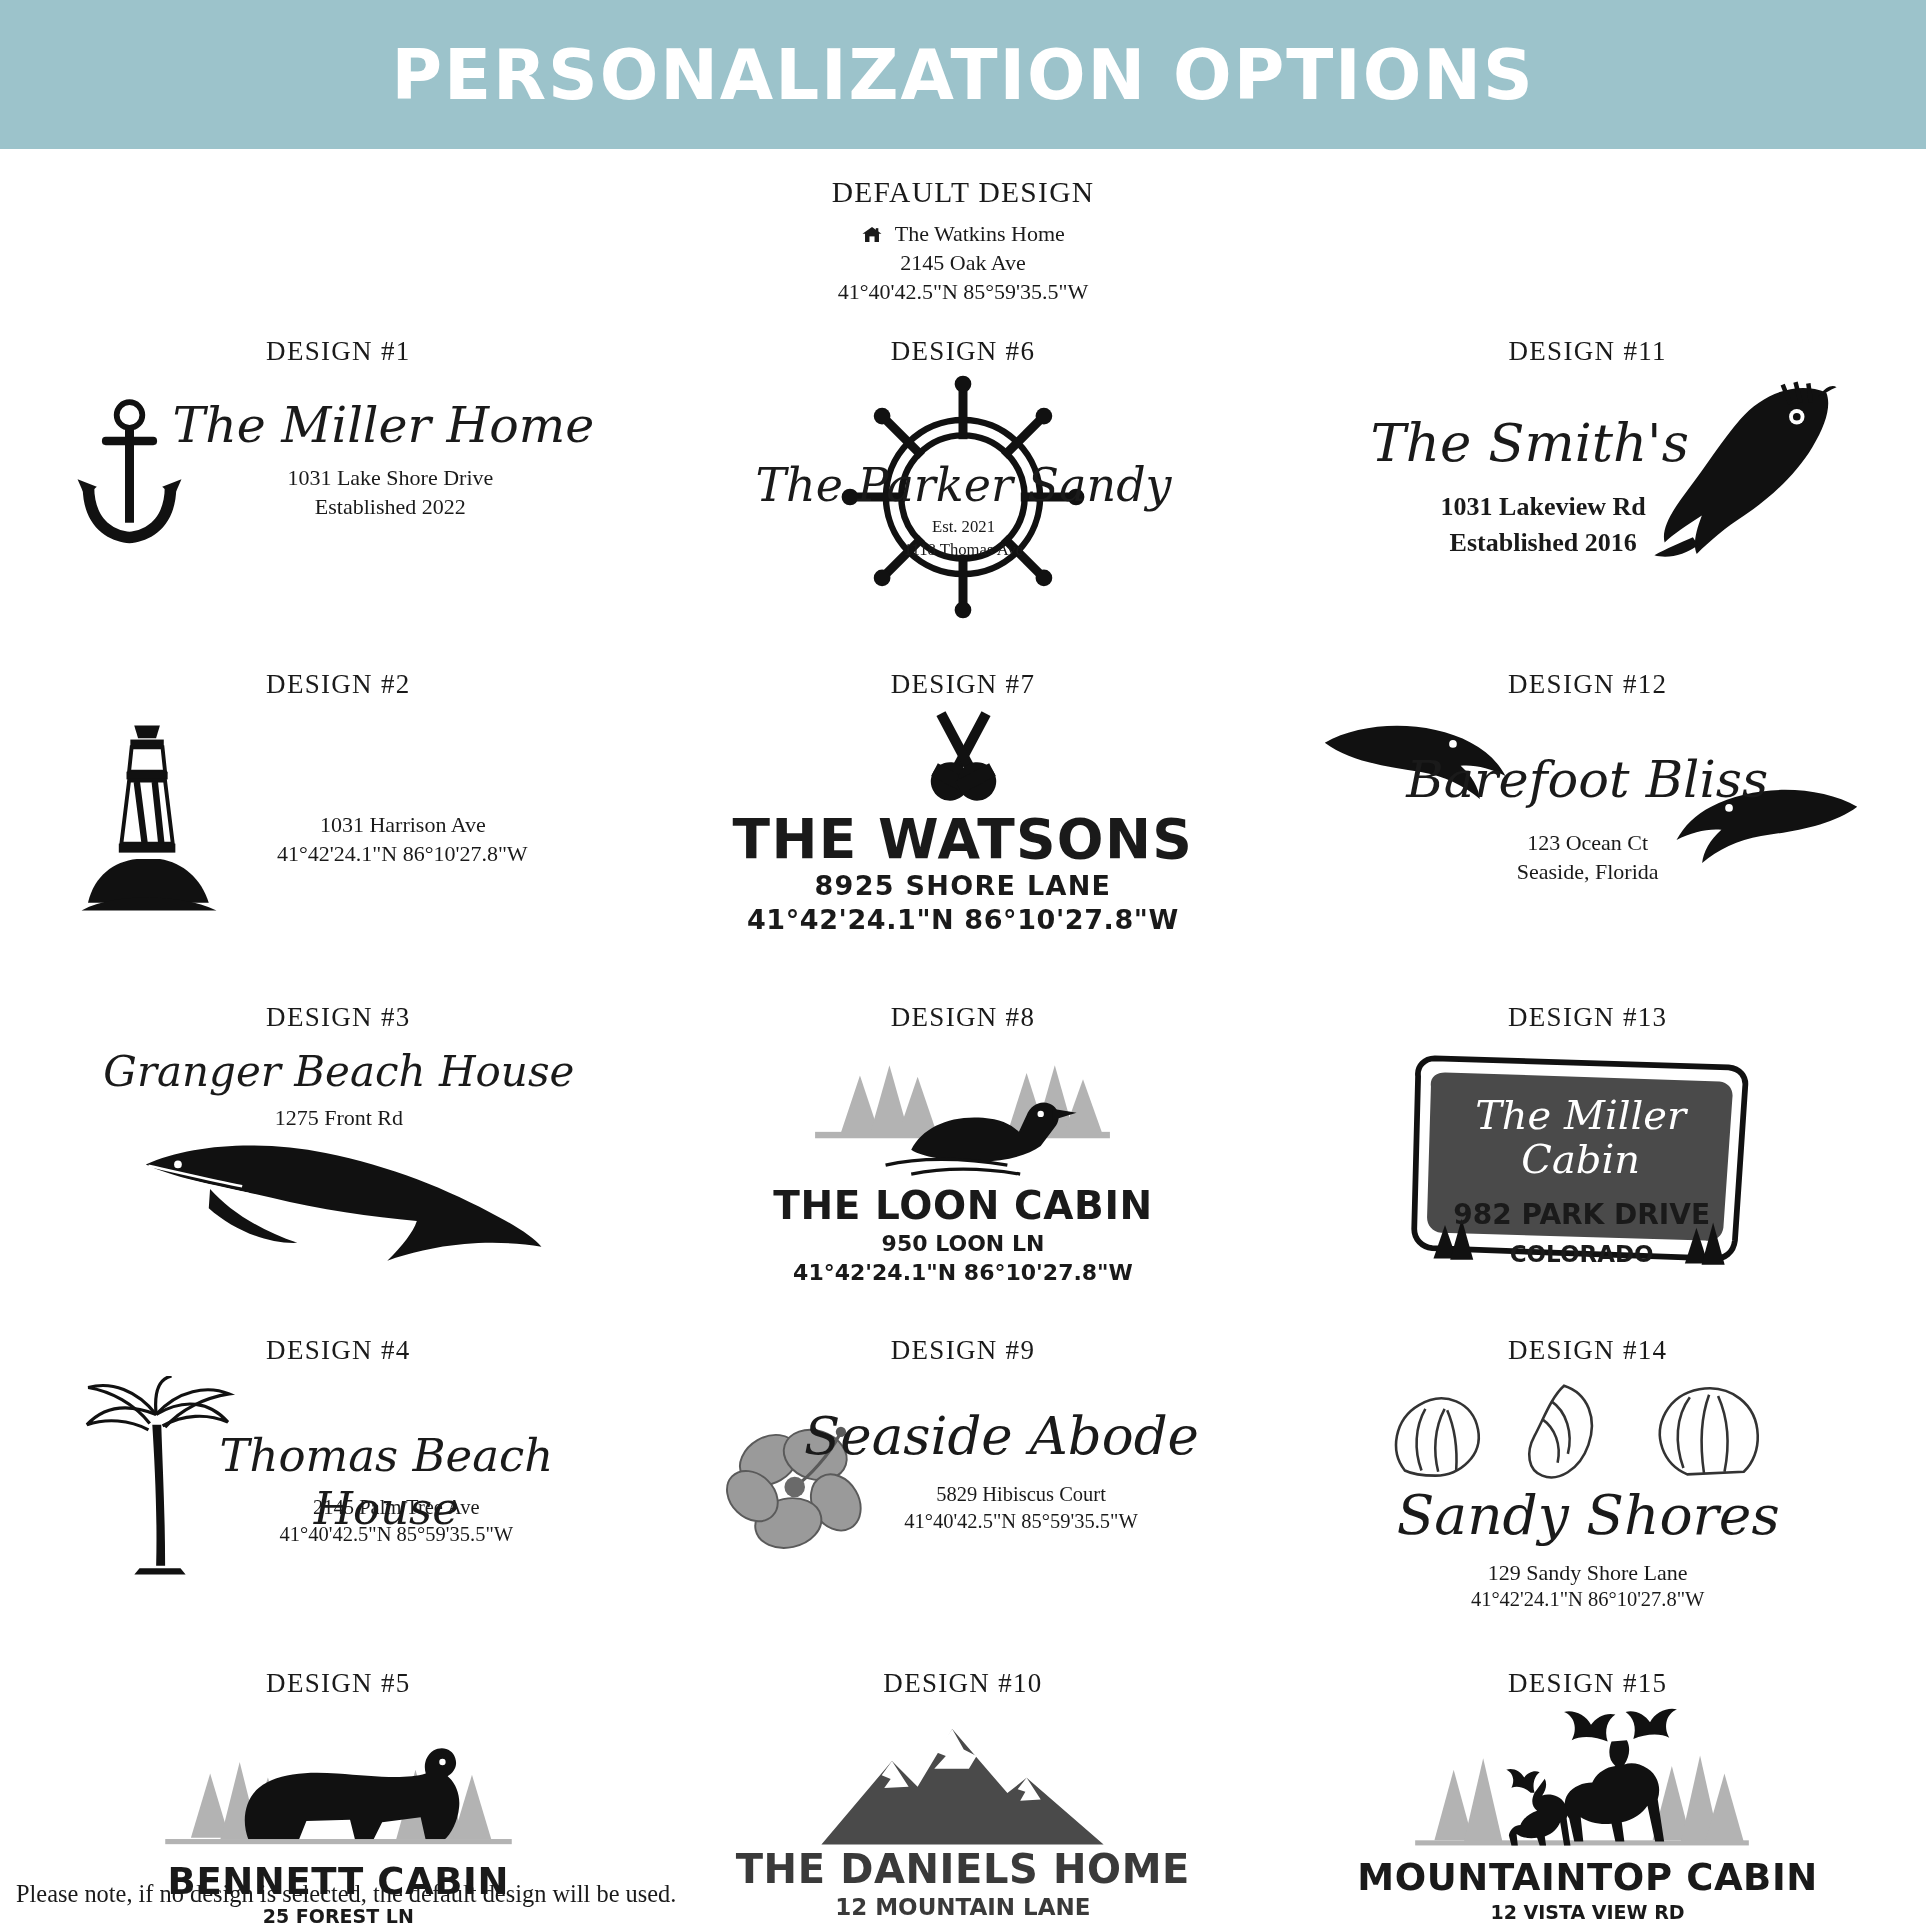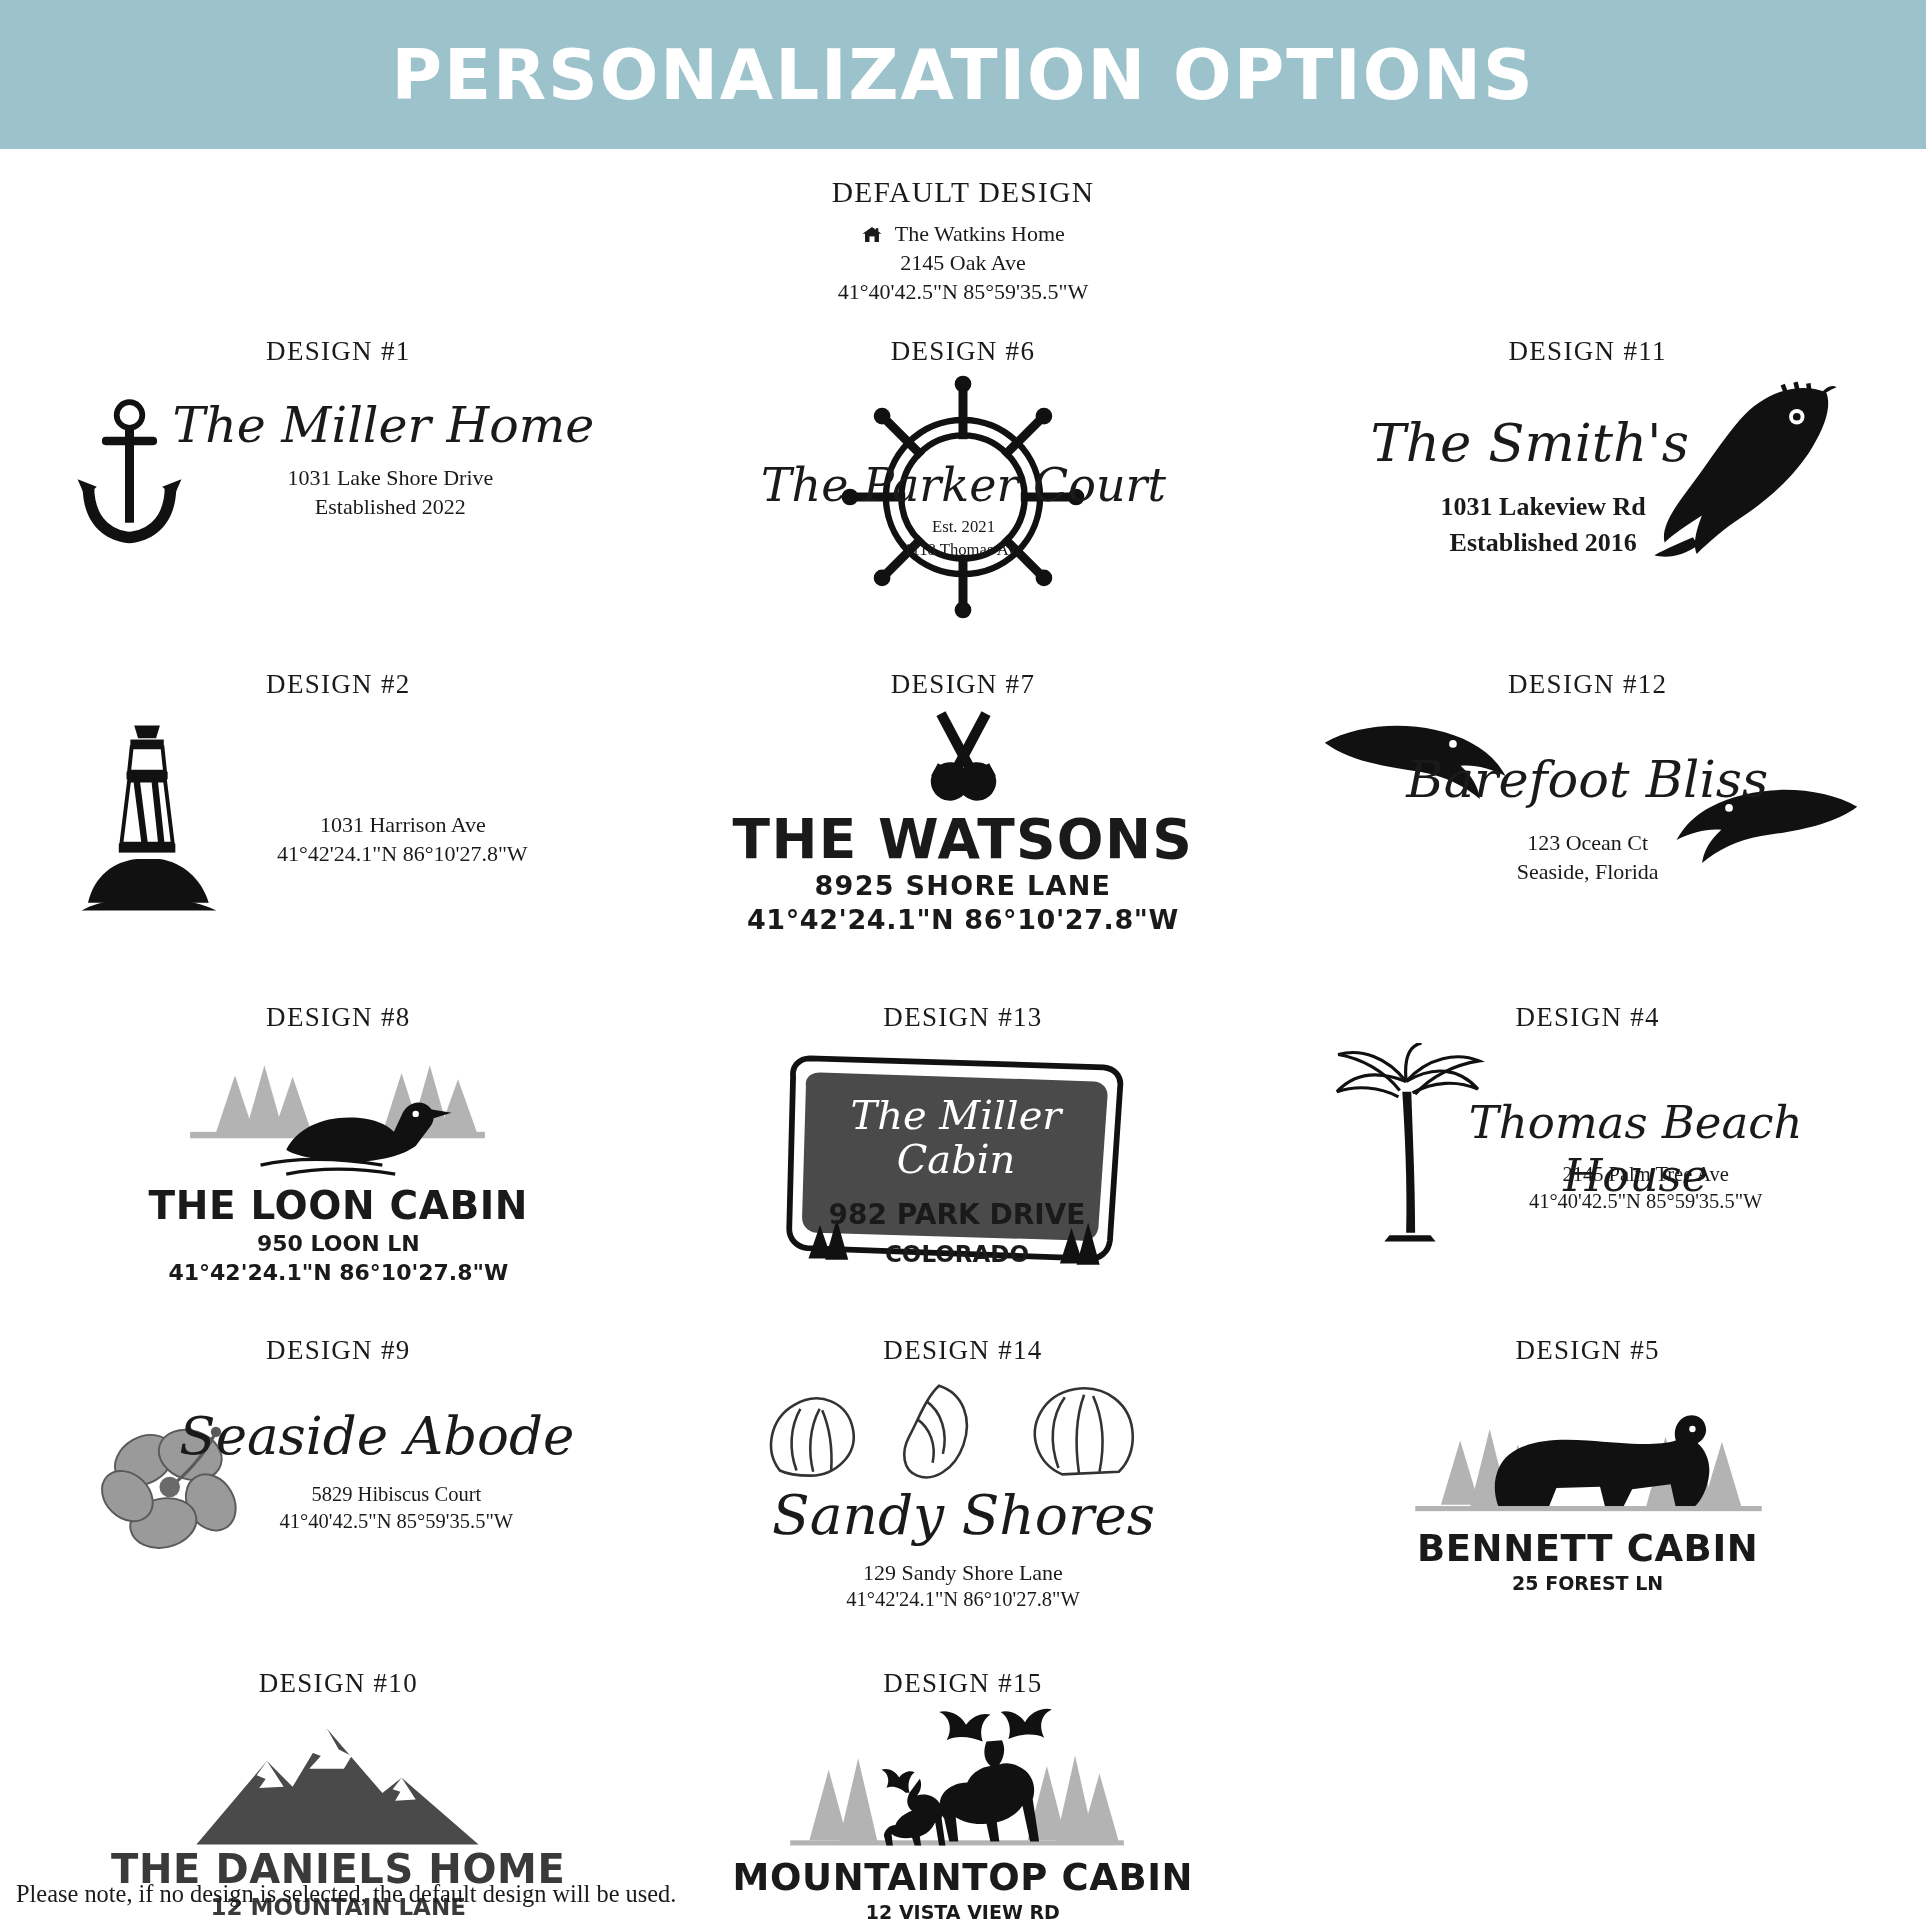--- a/index.html
+++ b/index.html
@@ -170,21 +170,21 @@
                 <circle cx="190" cy="366" r="13"></circle>
               <circle cx="14" cy="190" r="13"></circle>
                 <circle cx="366" cy="190" r="13"></circle>
               <circle cx="64" cy="64" r="13"></circle>
                 <circle cx="316" cy="316" r="13"></circle>
               <circle cx="316" cy="64" r="13"></circle>
                 <circle cx="64" cy="316" r="13"></circle>
             </g>
           </svg>
         </span>
-        <div class="txt script" style="left:39px;top:87px;width:475px;font-size:46px;">The Parker Court</div>
+        <div class="txt script" style="left:39px;top:87px;width:475px;font-size:46px;">The Parker Sandy</div>
         <div class="txt serifline" style="left:180px;top:146px;width:193px;font-size:16.7px;">Est. 2021</div>
         <div class="txt serifline" style="left:180px;top:169px;width:193px;font-size:16.7px;">1118 Thomas Ave</div>
       </div>
     </div>
   </div>
 
   <div class="cell">
     <div class="cell-title">DESIGN #11</div>
     <div class="art">
       <div class="art-inner">
@@ -275,20 +275,38 @@
             </g>
           </svg>
         </span>
         <div class="txt script" style="left:51px;top:46px;width:449px;font-size:51px;">Barefoot Bliss</div>
         <div class="txt serifline" style="left:96px;top:126px;width:360px;font-size:22px;">123 Ocean Ct</div>
         <div class="txt serifline" style="left:96px;top:155px;width:360px;font-size:22px;">Seaside, Florida</div>
       </div>
     </div>
   </div>
 
+  <div class="cell">
+    <div class="cell-title">DESIGN #3</div>
+    <div class="art">
+      <div class="art-inner">
+        <div class="txt script" style="left:39px;top:10.3px;width:475px;font-size:42px;">Granger Beach House</div>
+        <div class="txt serifline" style="left:103px;top:68px;width:347px;font-size:22px;">1275 Front Rd</div>
+        <span style="position:absolute;left:71px;top:90px;">
+          <svg width="411" height="161" viewBox="0 0 640 250">
+            <path d="M20 58 C90 26 200 20 300 40 C400 60 490 96 570 140 C600 156 624 172 636 186 C600 180 556 178 516 182 C470 186 430 196 396 208 C420 184 436 164 442 146 C372 140 290 128 216 110 C140 92 66 80 20 58 Z" fill="#111"></path>
+            <path d="M120 96 C150 130 200 162 256 180 C210 182 156 160 118 126 Z" fill="#111"></path>
+            <path d="M24 60 C70 70 120 82 170 92" stroke="#fff" stroke-width="4" fill="none"></path>
+            <path d="M30 70 C80 82 130 94 180 104" stroke="#fff" stroke-width="4" fill="none"></path>
+            <circle cx="70" cy="58" r="6" fill="#fff"></circle>
+          </svg>
+        </span>
+      </div>
+    </div>
+  </div>
 
   <div class="cell">
     <div class="cell-title">DESIGN #8</div>
     <div class="art">
       <div class="art-inner">
         <span style="position:absolute;left:128px;top:0px;">
           <svg width="295" height="141" viewBox="0 0 460 220">
             <g fill="#b3b3b3">
               <path d="M40 150 L70 60 L100 150 Z"></path>
                 <path d="M86 150 L116 44 L146 150 Z"></path>

